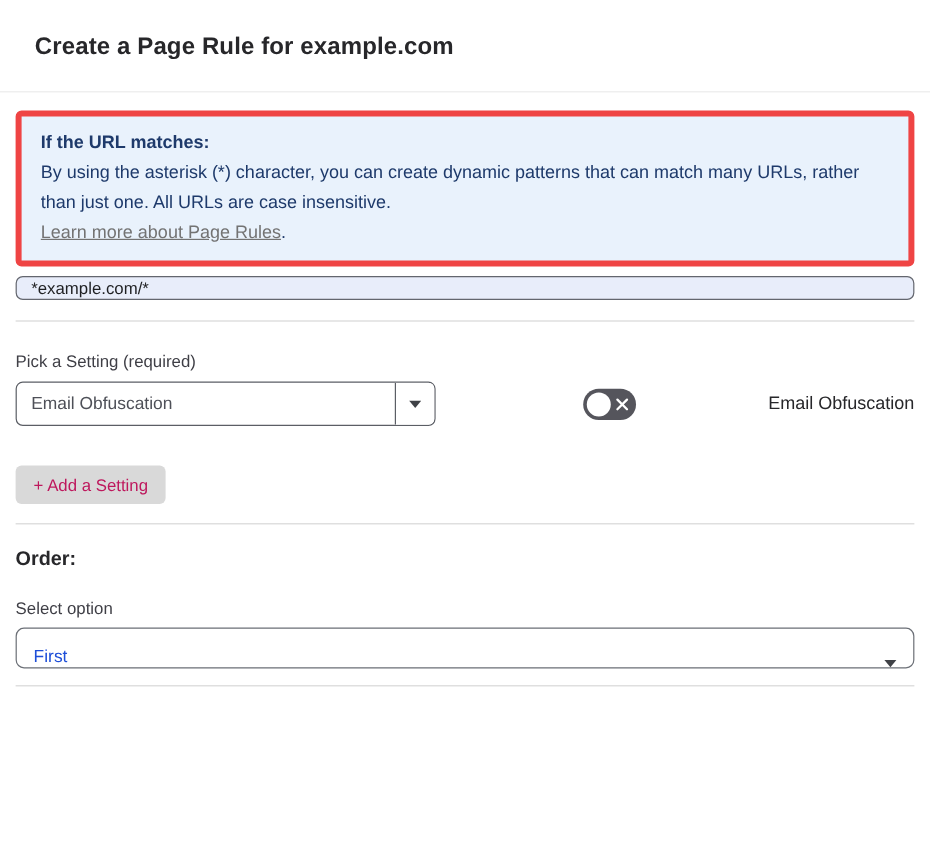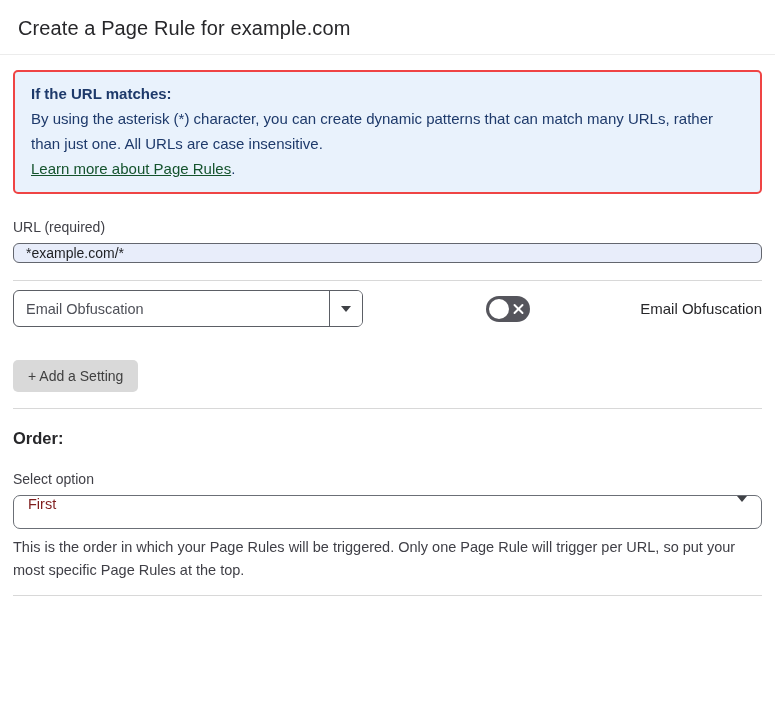--- a/index.html
+++ b/index.html
@@ -7,44 +7,44 @@
   body {
     width: 775px;
     height: 717px;
     background: #ffffff;
     font-family: "Liberation Sans", "DejaVu Sans", sans-serif;
     color: #27272a;
     -webkit-font-smoothing: antialiased;
   }
   .page-title {
     font-size: 20px;
-    font-weight: 400;
+    font-weight: 700;
     color: #27272a;
-    margin: 5px;
+    margin: 16px;
     padding: 12px 0 9px 13px;
     letter-spacing: .1px;
   }
   .divider { border: none; border-top: 1px solid #e4e4e4; margin: 0; height: 0; }
   .divider.faint { border-top-color: #ececec; }
   .content { padding: 0 13px; }
 
   
   .info-box {
     margin-top: 15px;
     background: #e9f2fc;
-    border: 2px solid #ef4444;
+    border: 5px solid #ef4444;
     border-radius: 5px;
     padding: 9px 16px 11px 16px;
     font-size: 15px;
     line-height: 25px;
     color: #1e3a6b;
   }
   .info-heading { font-weight: 700; }
   .info-link-line a {
-    color: #14532d;
+    color: #737373;
     text-decoration: underline;
     cursor: pointer;
   }
 
   
   .field-label {
     display: block;
     margin-top: 25px;
     font-size: 14px;
     color: #3f3f46;
@@ -136,39 +136,39 @@
   }
   .toggle-label { margin-left: 14px; font-size: 15px; color: #27272a; }
 
   .gray-btn {
     background: #d9d9d9;
     border: none;
     border-radius: 5px;
     padding: 8px 15px;
     font-family: "Liberation Sans", "DejaVu Sans", sans-serif;
     font-size: 14px;
-    color: #404040;
+    color: #be185d;
     cursor: pointer;
   }
   .add-btn { margin-top: 33px; display: inline-block; }
 
   
   .full-select {
     margin-top: 8px;
     width: 100%;
     height: 34px;
     border: 1px solid #6b6f76;
     border-radius: 7px;
     background: #fff;
     display: flex;
-    align-items: flex-start;
+    align-items: flex-end;
     justify-content: space-between;
     padding: 0 14px;
     font-size: 14.5px;
-    color: #7f1d1d;
+    color: #1d4ed8;
     cursor: pointer;
   }
   .helper-lg {
     margin-top: 7px;
     font-size: 14.5px;
     line-height: 22.5px;
     color: #3f3f46;
   }
 </style>
 </head>
@@ -180,26 +180,26 @@
 <div class="content">
 
   
   <div class="info-box">
     <div class="info-heading">If the URL matches:</div>
     <div class="info-body">By using the asterisk (*) character, you can create dynamic patterns that can match many URLs, rather than just one. All URLs are case insensitive.</div>
     <div class="info-link-line"><a>Learn more about Page Rules</a><span>.</span></div>
   </div>
 
   
-  <label class="field-label">URL (required)</label>
   <input class="url-input" type="text" value="*example.com/*" style="">
 
   <hr class="section-divider">
 
   
+  <label class="field-label">Pick a Setting (required)</label>
 
   <div class="setting-row">
     <div class="select-box">
       <span class="select-text">Email Obfuscation</span>
       <span class="select-arrow-btn">
         <span class="caret-down"></span>
       </span>
     </div>
 
     <div class="toggle">
@@ -221,20 +221,19 @@
 
   
   <h2 class="section-heading" style="margin-top:20px;">Order:</h2>
   <label class="field-label" style="margin-top:23px;">Select option</label>
 
   <div class="full-select">
     <span>First</span>
     <span class="caret-down"></span>
   </div>
 
-  <div class="helper-lg">This is the order in which your Page Rules will be triggered. Only one Page Rule will trigger per URL, so put your most specific Page Rules at the top.</div>
 
   <hr class="section-divider" style="margin-top:14px;">
 
   
   
 
 </div>
 
 </body></html>

